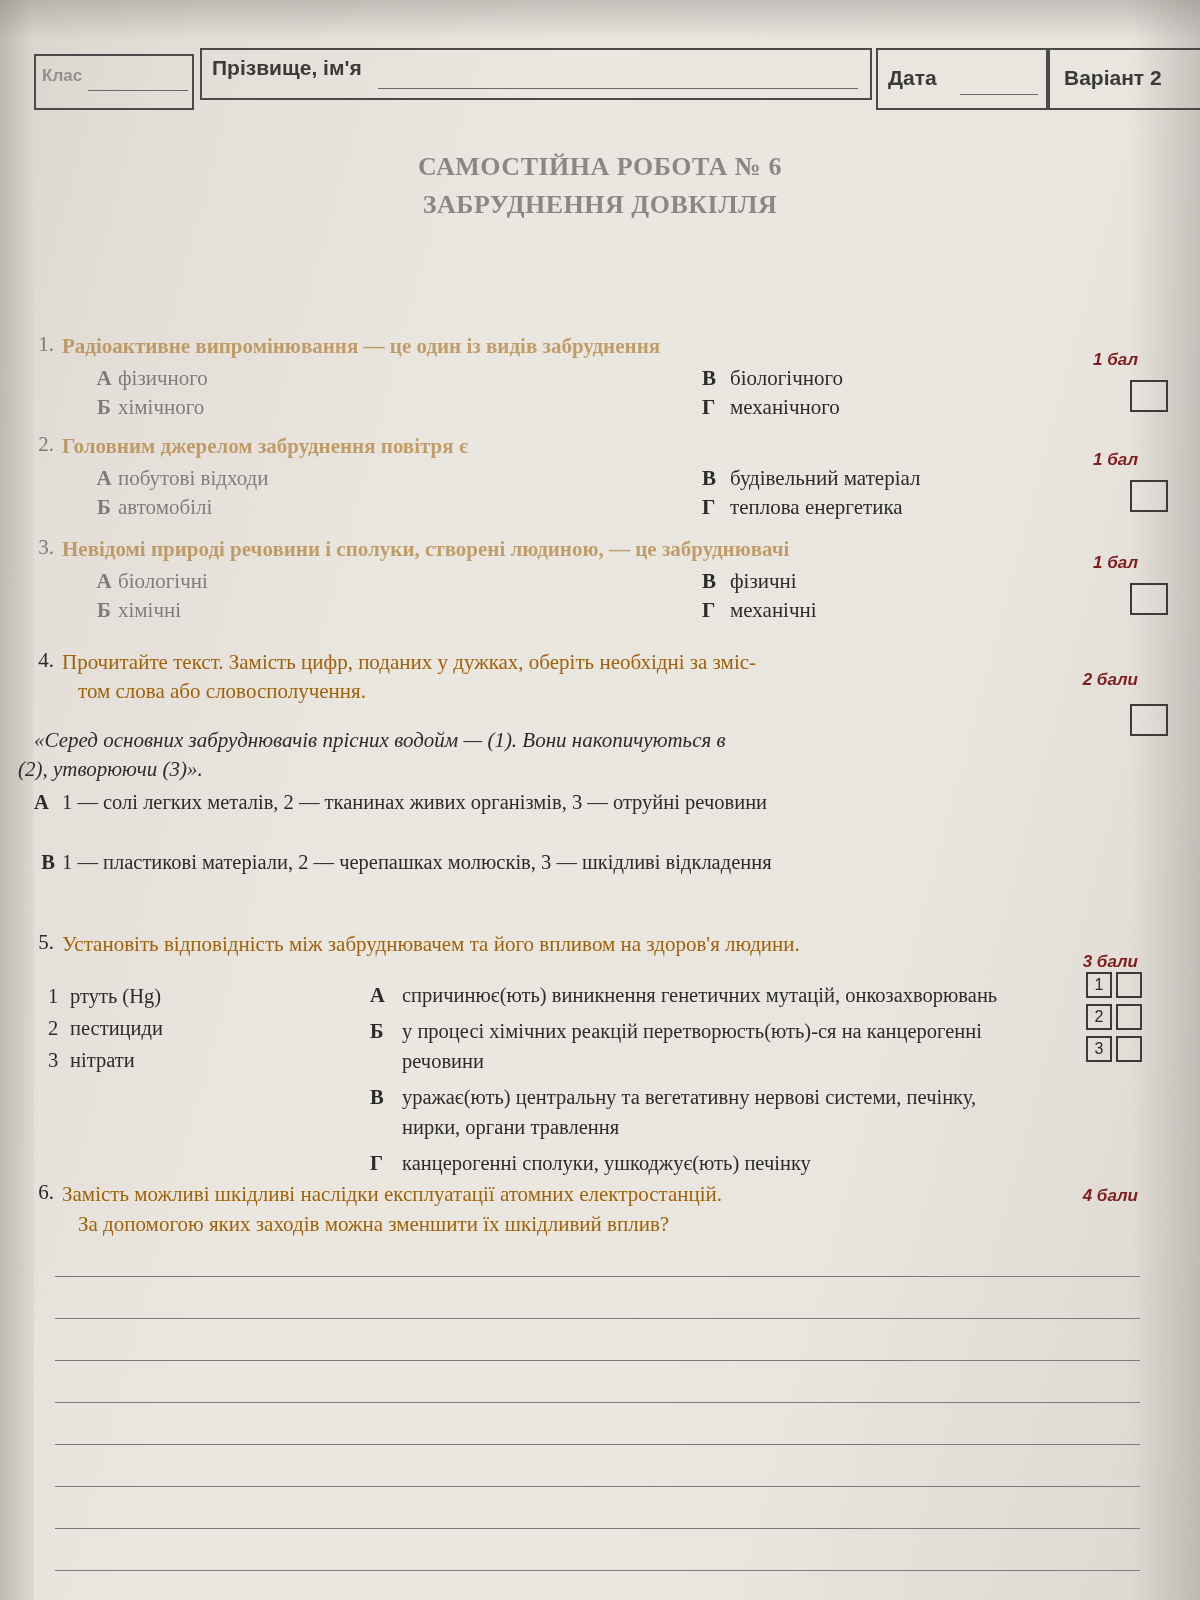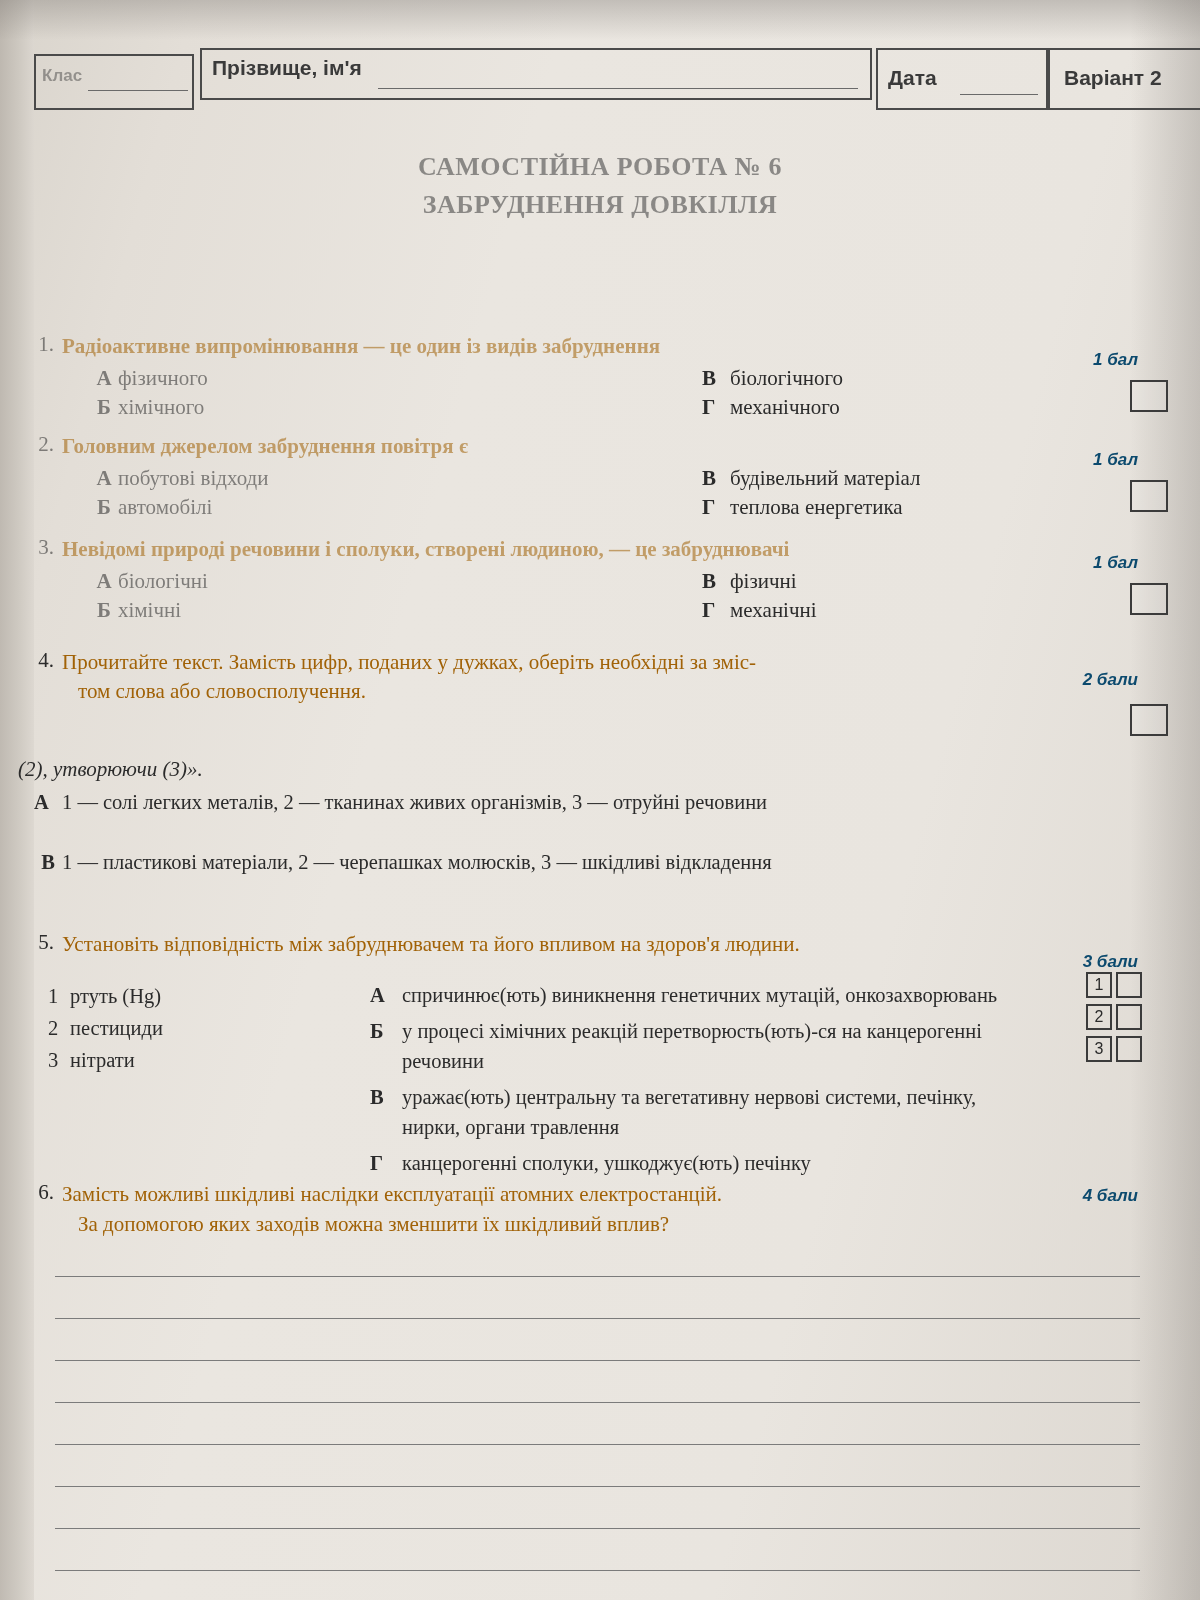--- a/index.html
+++ b/index.html
@@ -134,21 +134,21 @@
   .col-a { left: 28px; text-align: center; }
   .col-b { left: 640px; }
 
   .pts {
     position: absolute;
     right: 30px;
     font-family: "Liberation Sans", sans-serif;
     font-style: italic;
     font-weight: bold;
     font-size: 17px;
-    color: #0c4a6e;
+    color: #7f1d1d;
   }
   .ansbox {
     position: absolute;
     right: 0px;
     width: 38px; height: 32px;
     border: 2px solid #3b3b3b;
     box-sizing: border-box;
     background: rgba(255,255,255,.12);
   }
 
@@ -310,20 +310,21 @@
   </div>
 
   <div class="q" style="top:648px;">
     <span class="q-num">4.</span>
     <span class="q-stem normal" style="width:1020px;">Прочитайте текст. Замість цифр, поданих у дужках, оберіть необхідні за зміс-</span>
     <span class="q-stem normal" style="top:29px; left:50px; width:1020px;">том слова або словосполучення.</span>
     <span class="pts" style="top:22px;">2 бали</span>
     <div class="ansbox" style="top:56px;"></div>
   </div>
 
+  <div class="quote" style="top:726px;">«Серед основних забруднювачів прісних водойм — (1). Вони накопичуються в</div>
   <div class="quote" style="top:755px; left:18px;">(2), утворюючи (3)».</div>
 
   <div class="q4opt" style="top:787px;">
     <span class="ltr">А</span><span>1 — солі легких металів, 2 — тканинах живих організмів, 3 — отруйні речовини</span>
   </div>
   <div class="q4opt" style="top:847px;text-align:center;">
     <span class="ltr">В</span><span>1 — пластикові матеріали, 2 — черепашках молюсків, 3 — шкідливі відкладення</span>
   </div>
 
   <div class="q" style="top:930px;">

